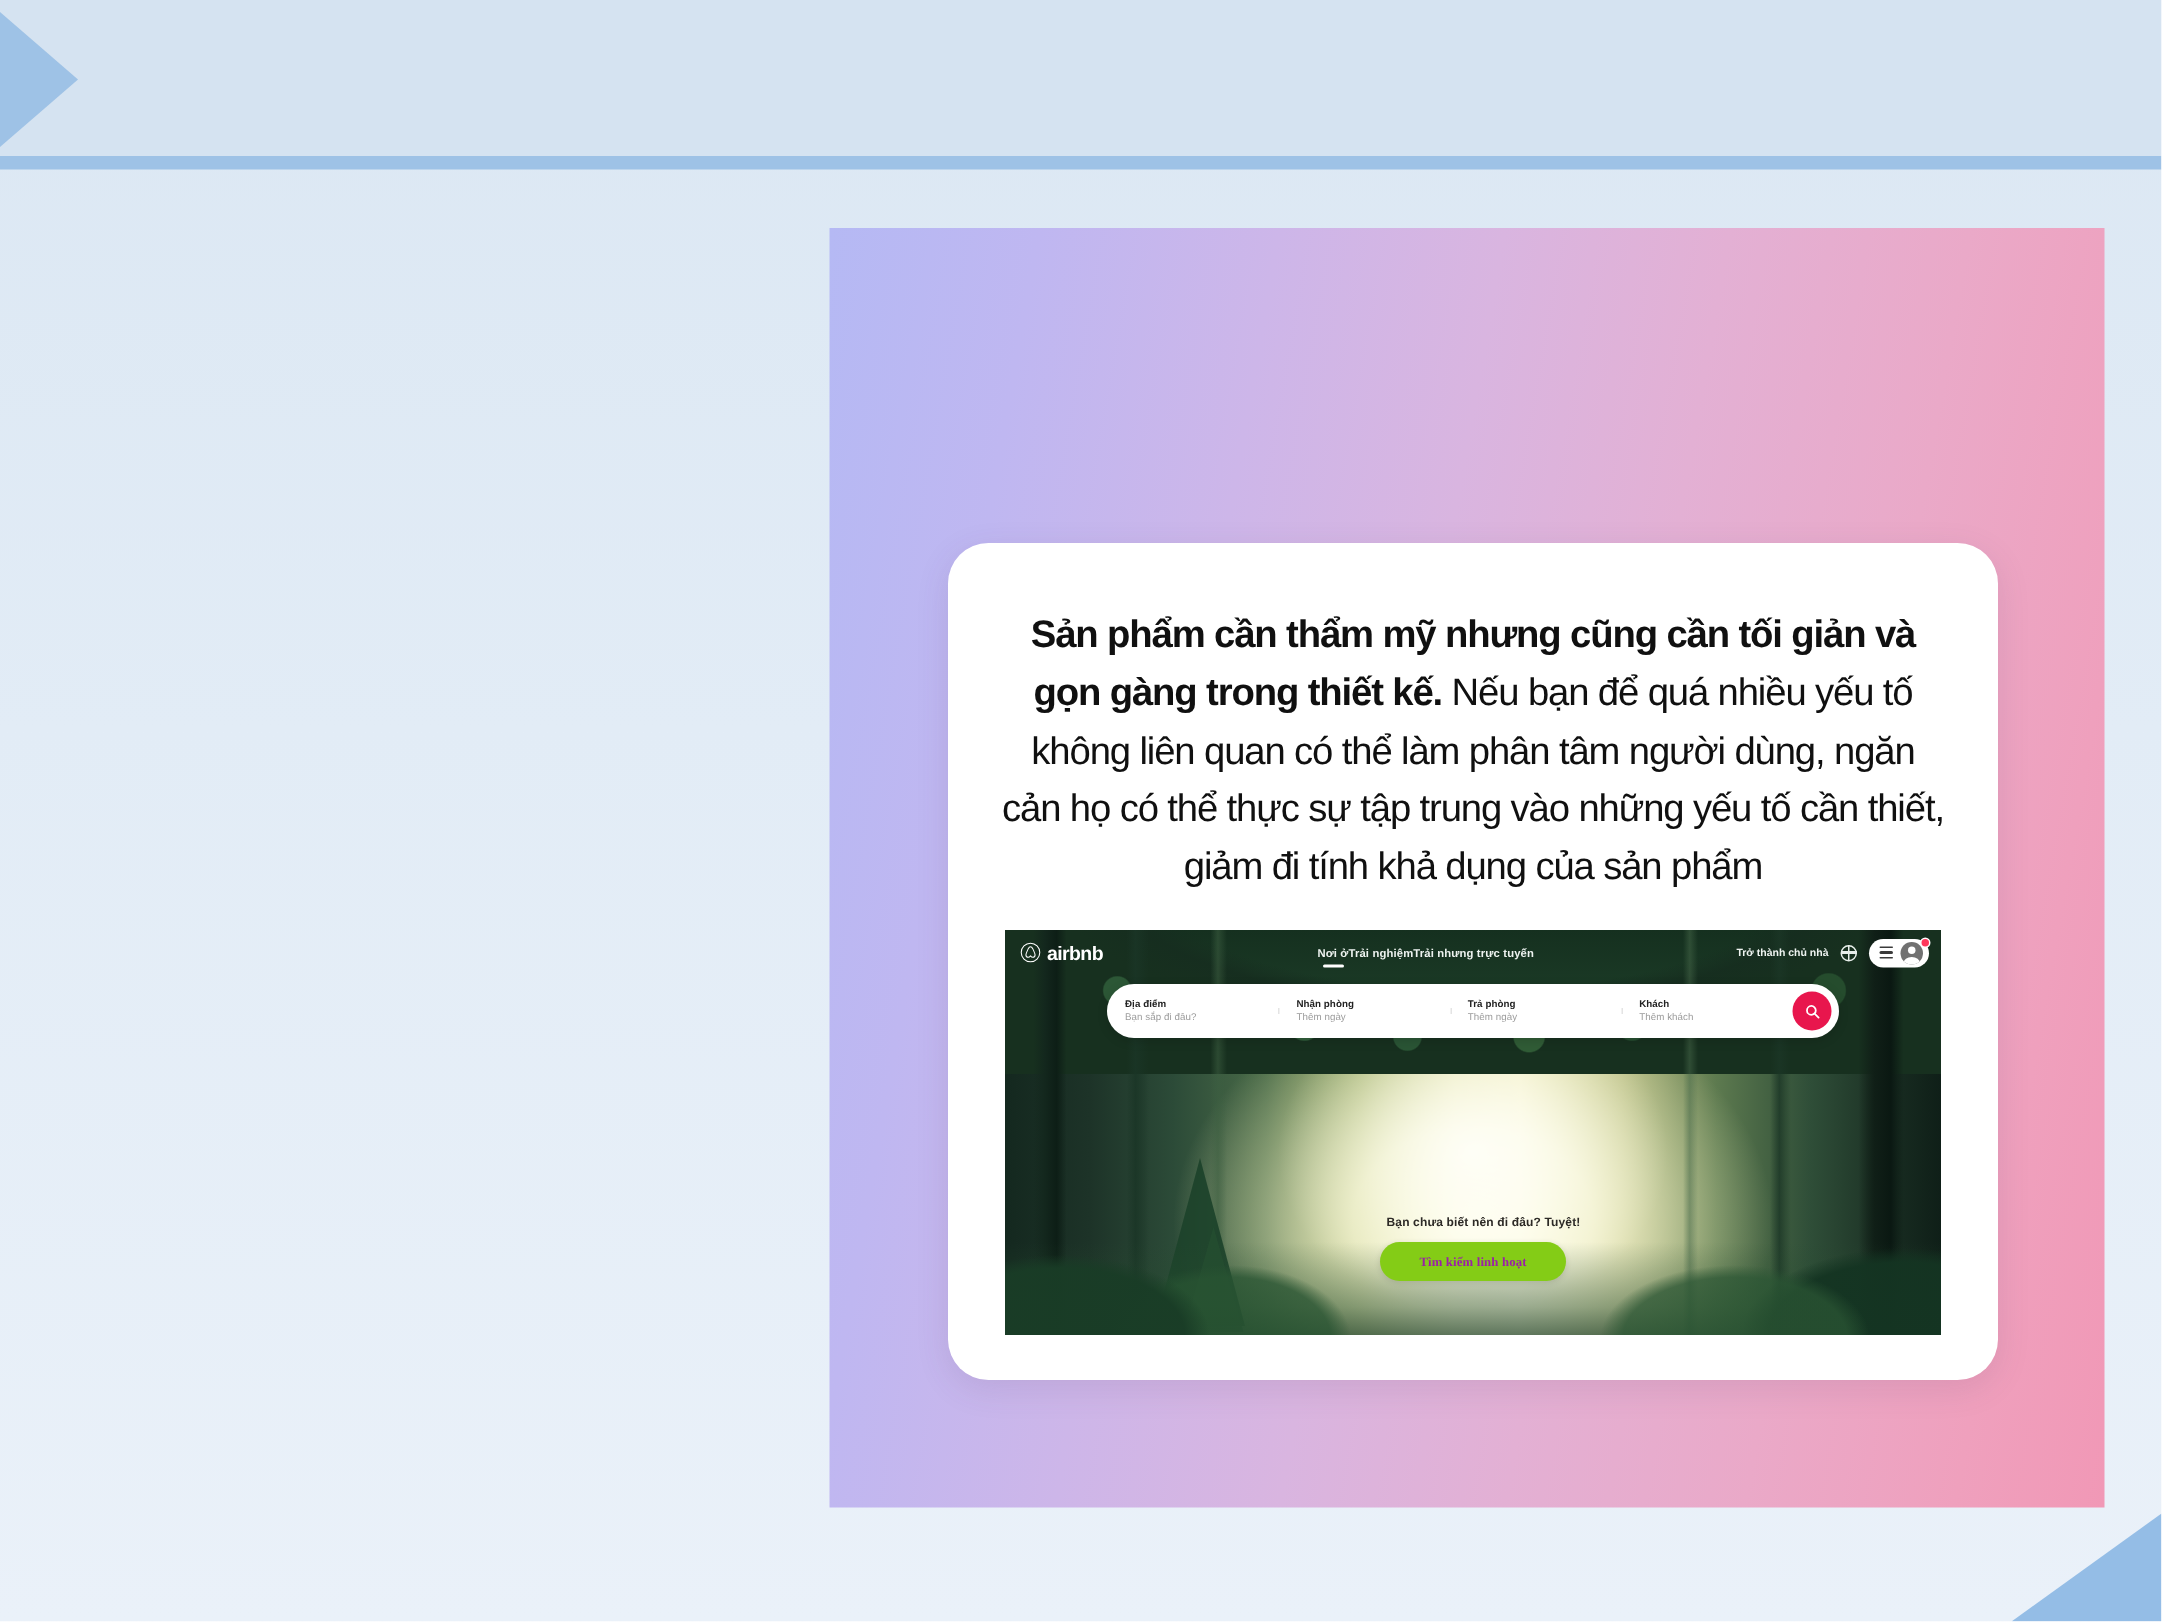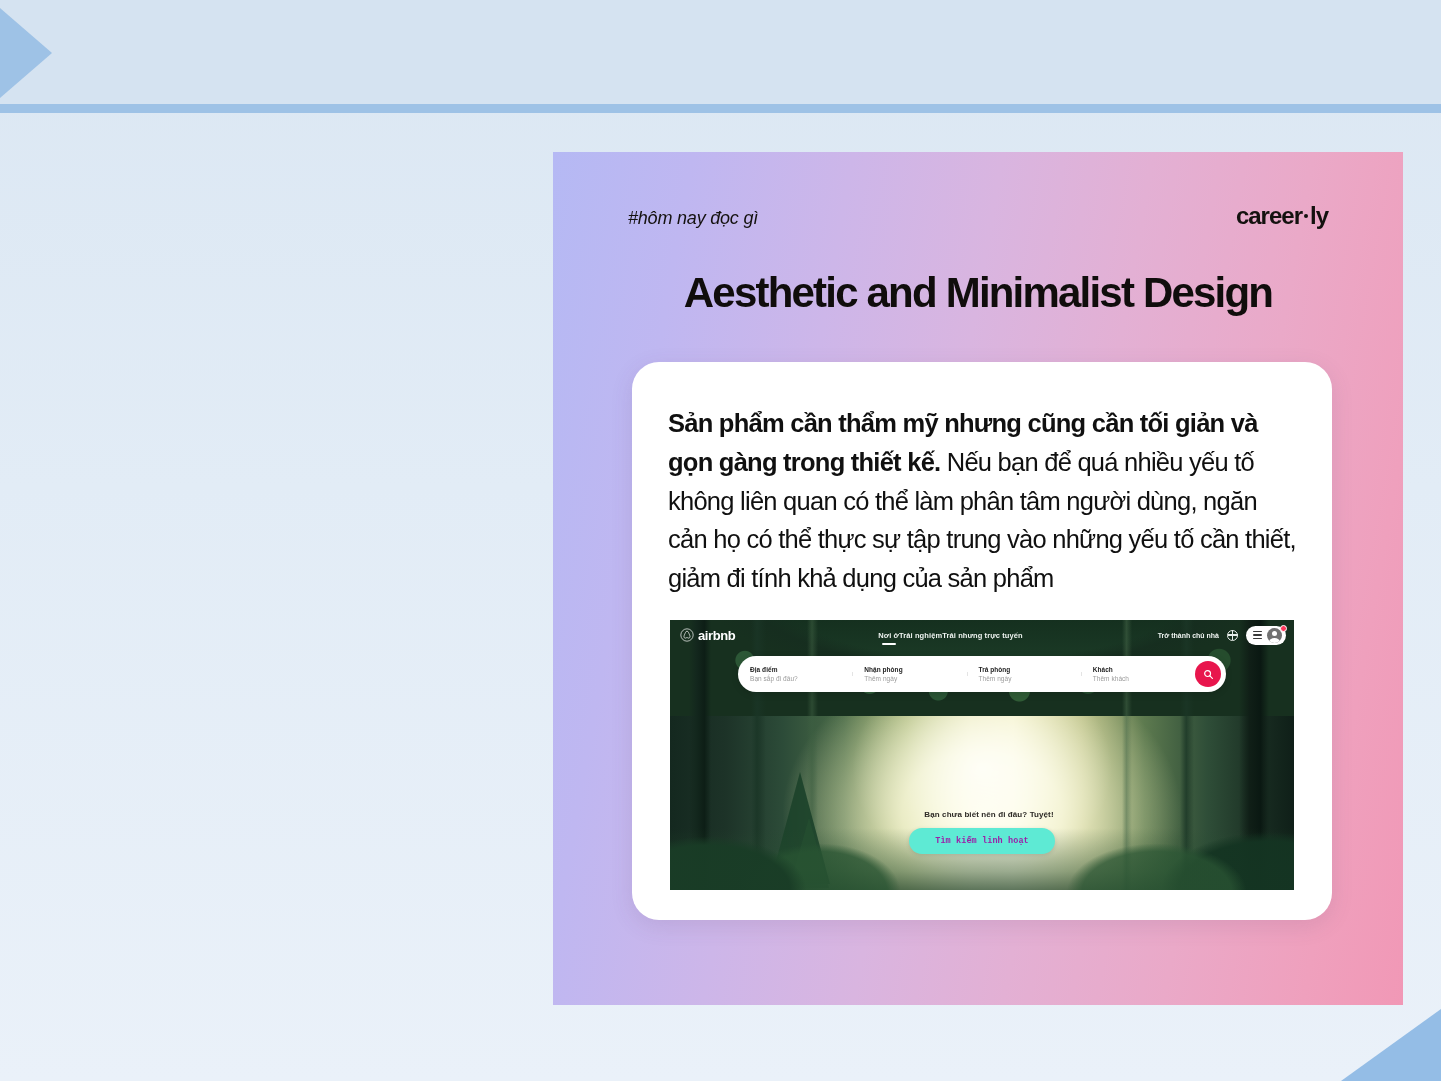--- a/index.html
+++ b/index.html
@@ -134,21 +134,21 @@
     background: #ffffff;
     border-radius: 27px;
     box-shadow: 0 6px 22px rgba(90, 60, 110, 0.13);
   }
 
   .body-copy {
     position: absolute;
     left: 36px;
     top: 42px;
     width: 628px;
-    text-align: left;
+    text-align: center;
     font-family: "Liberation Sans", sans-serif;
     font-size: 25.5px;
     line-height: 1.52;
     color: #101010;
     letter-spacing: -0.75px;
   }
   .body-copy b {
     font-weight: 700;
   }
 
@@ -425,51 +425,46 @@
   .ab-cta-text {
     font-size: 8px;
     font-weight: 600;
     color: #2d2a26;
     margin-bottom: 9px;
     letter-spacing: 0.1px;
     padding-left: 14px;
   }
   .ab-cta-btn {
     display: inline-block;
-    background: #5eead4;
+    background: #84cc16;
     border: none;
     border-radius: 22px;
     padding: 8px 26px;
-    font-family: Liberation Mono, monospace;
+    font-family: Liberation Serif, serif;
     font-size: 8.5px;
     font-weight: 700;
     color: #9b1fa8;
     letter-spacing: 0.1px;
     cursor: pointer;
     box-shadow: 0 1px 4px rgba(0,0,0,0.12);
   }
 </style>
 </head>
 <body>
 
 <div class="page">
 
   <div class="top-band"></div>
   <div class="top-rule"></div>
   <div class="deco-arrow"></div>
   <div class="deco-corner"></div>
 
   <div class="slide">
 
-    <div class="slide-head">
-      <div class="hashtag">#hôm nay đọc gì</div>
-      <div class="brand"><span>career</span><span class="dot"></span><span>ly</span></div>
-    </div>
-
-    <div class="slide-title">Aesthetic and Minimalist Design</div>
+
 
     <div class="white-card">
 
       <p class="body-copy"><b>Sản phẩm cần thẩm mỹ nhưng cũng cần tối giản và gọn gàng trong thiết kế.</b><span> Nếu bạn để quá nhiều yếu tố không liên quan có thể làm phân tâm người dùng, ngăn cản họ có thể thực sự tập trung vào những yếu tố cần thiết, giảm đi tính khả dụng của sản phẩm</span></p>
 
       <div class="shot">
 
         <div class="forest"></div>
         <div class="canopy"></div>
         <div class="trunk t1"></div>

